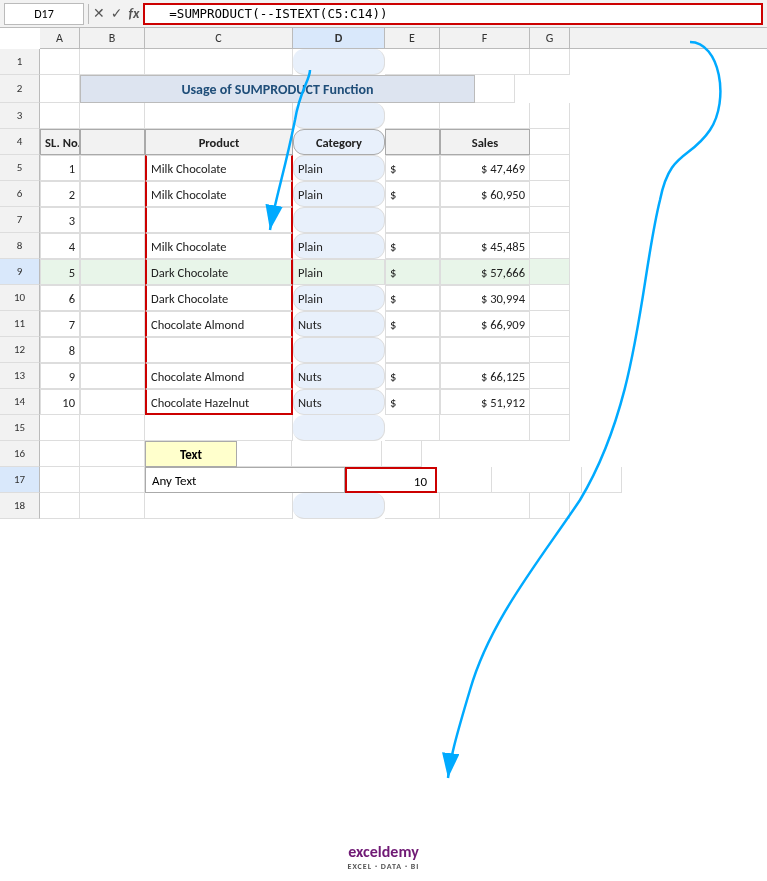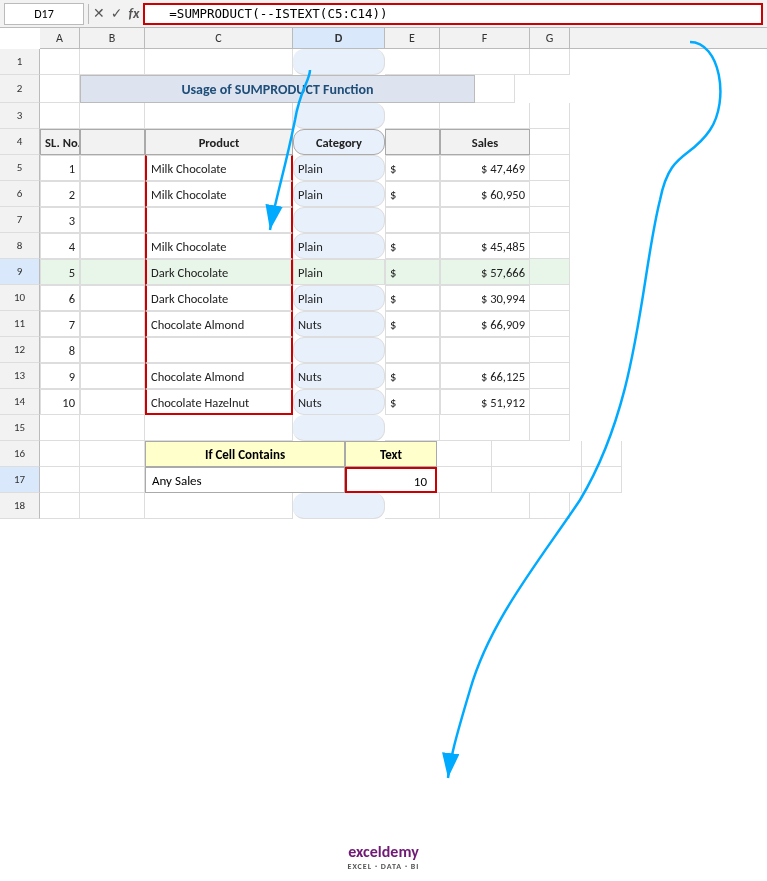--- a/index.html
+++ b/index.html
@@ -385,37 +385,34 @@
     <div class="cell col-D selected-col"></div>
     <div class="cell col-E"></div>
     <div class="cell col-F"></div>
     <div class="cell col-G"></div>
   </div>
 
   <div class="sheet-row">
     <div class="row-header">16</div>
     <div class="cell col-A"></div>
     <div class="cell col-B"></div>
-    <div class="summary-header-cell" style="width:200px;">
-      <span>If Cell Contains</span>
-    </div>
     <div class="summary-header-cell" style="width:92px;">
       <span>Text</span>
     </div>
     <div class="cell col-E"></div>
     <div class="cell col-F"></div>
     <div class="cell col-G"></div>
   </div>
 
   <div class="sheet-row">
     <div class="row-header selected">17</div>
     <div class="cell col-A"></div>
     <div class="cell col-B"></div>
     <div class="summary-data-cell" style="width:200px;">
-      <span>Any Sales</span>
+      <span>Any Text</span>
     </div>
     <div class="summary-data-cell red-border" style="width:92px;text-align:right;padding-right:8px;">
       <span>10</span>
     </div>
     <div class="cell col-E"></div>
     <div class="cell col-F"></div>
     <div class="cell col-G"></div>
   </div>
 
   <div class="sheet-row">

